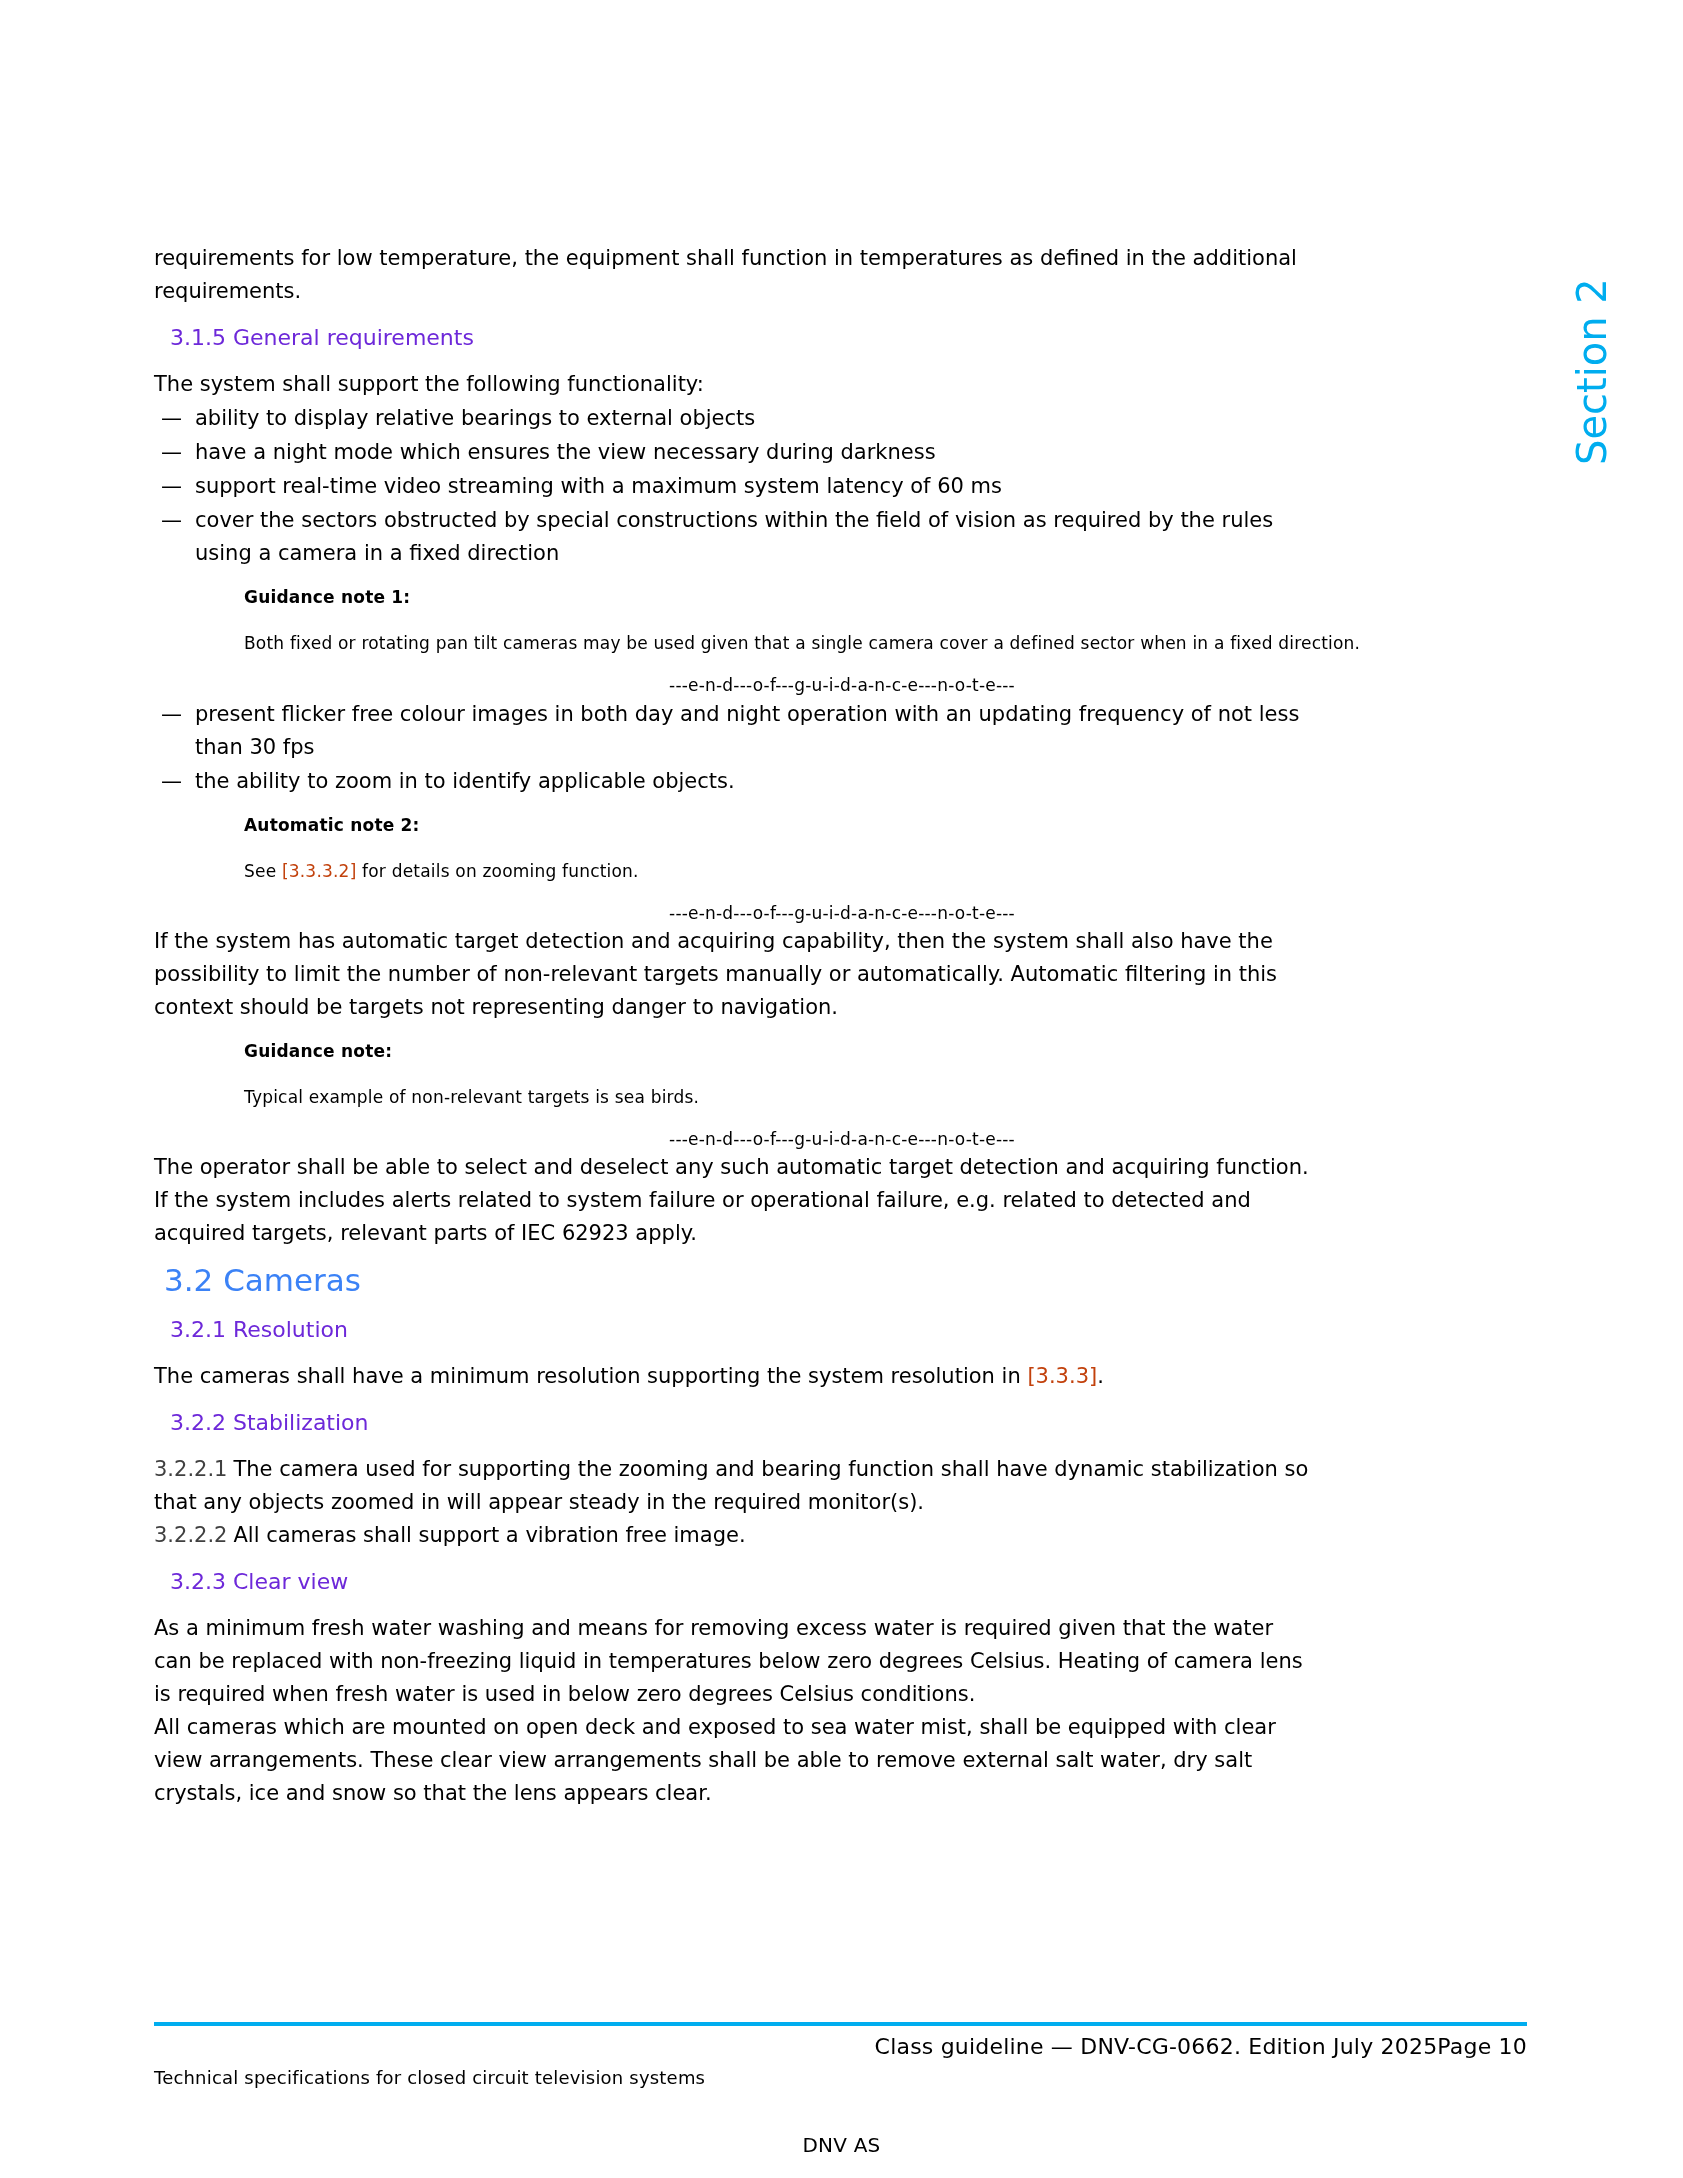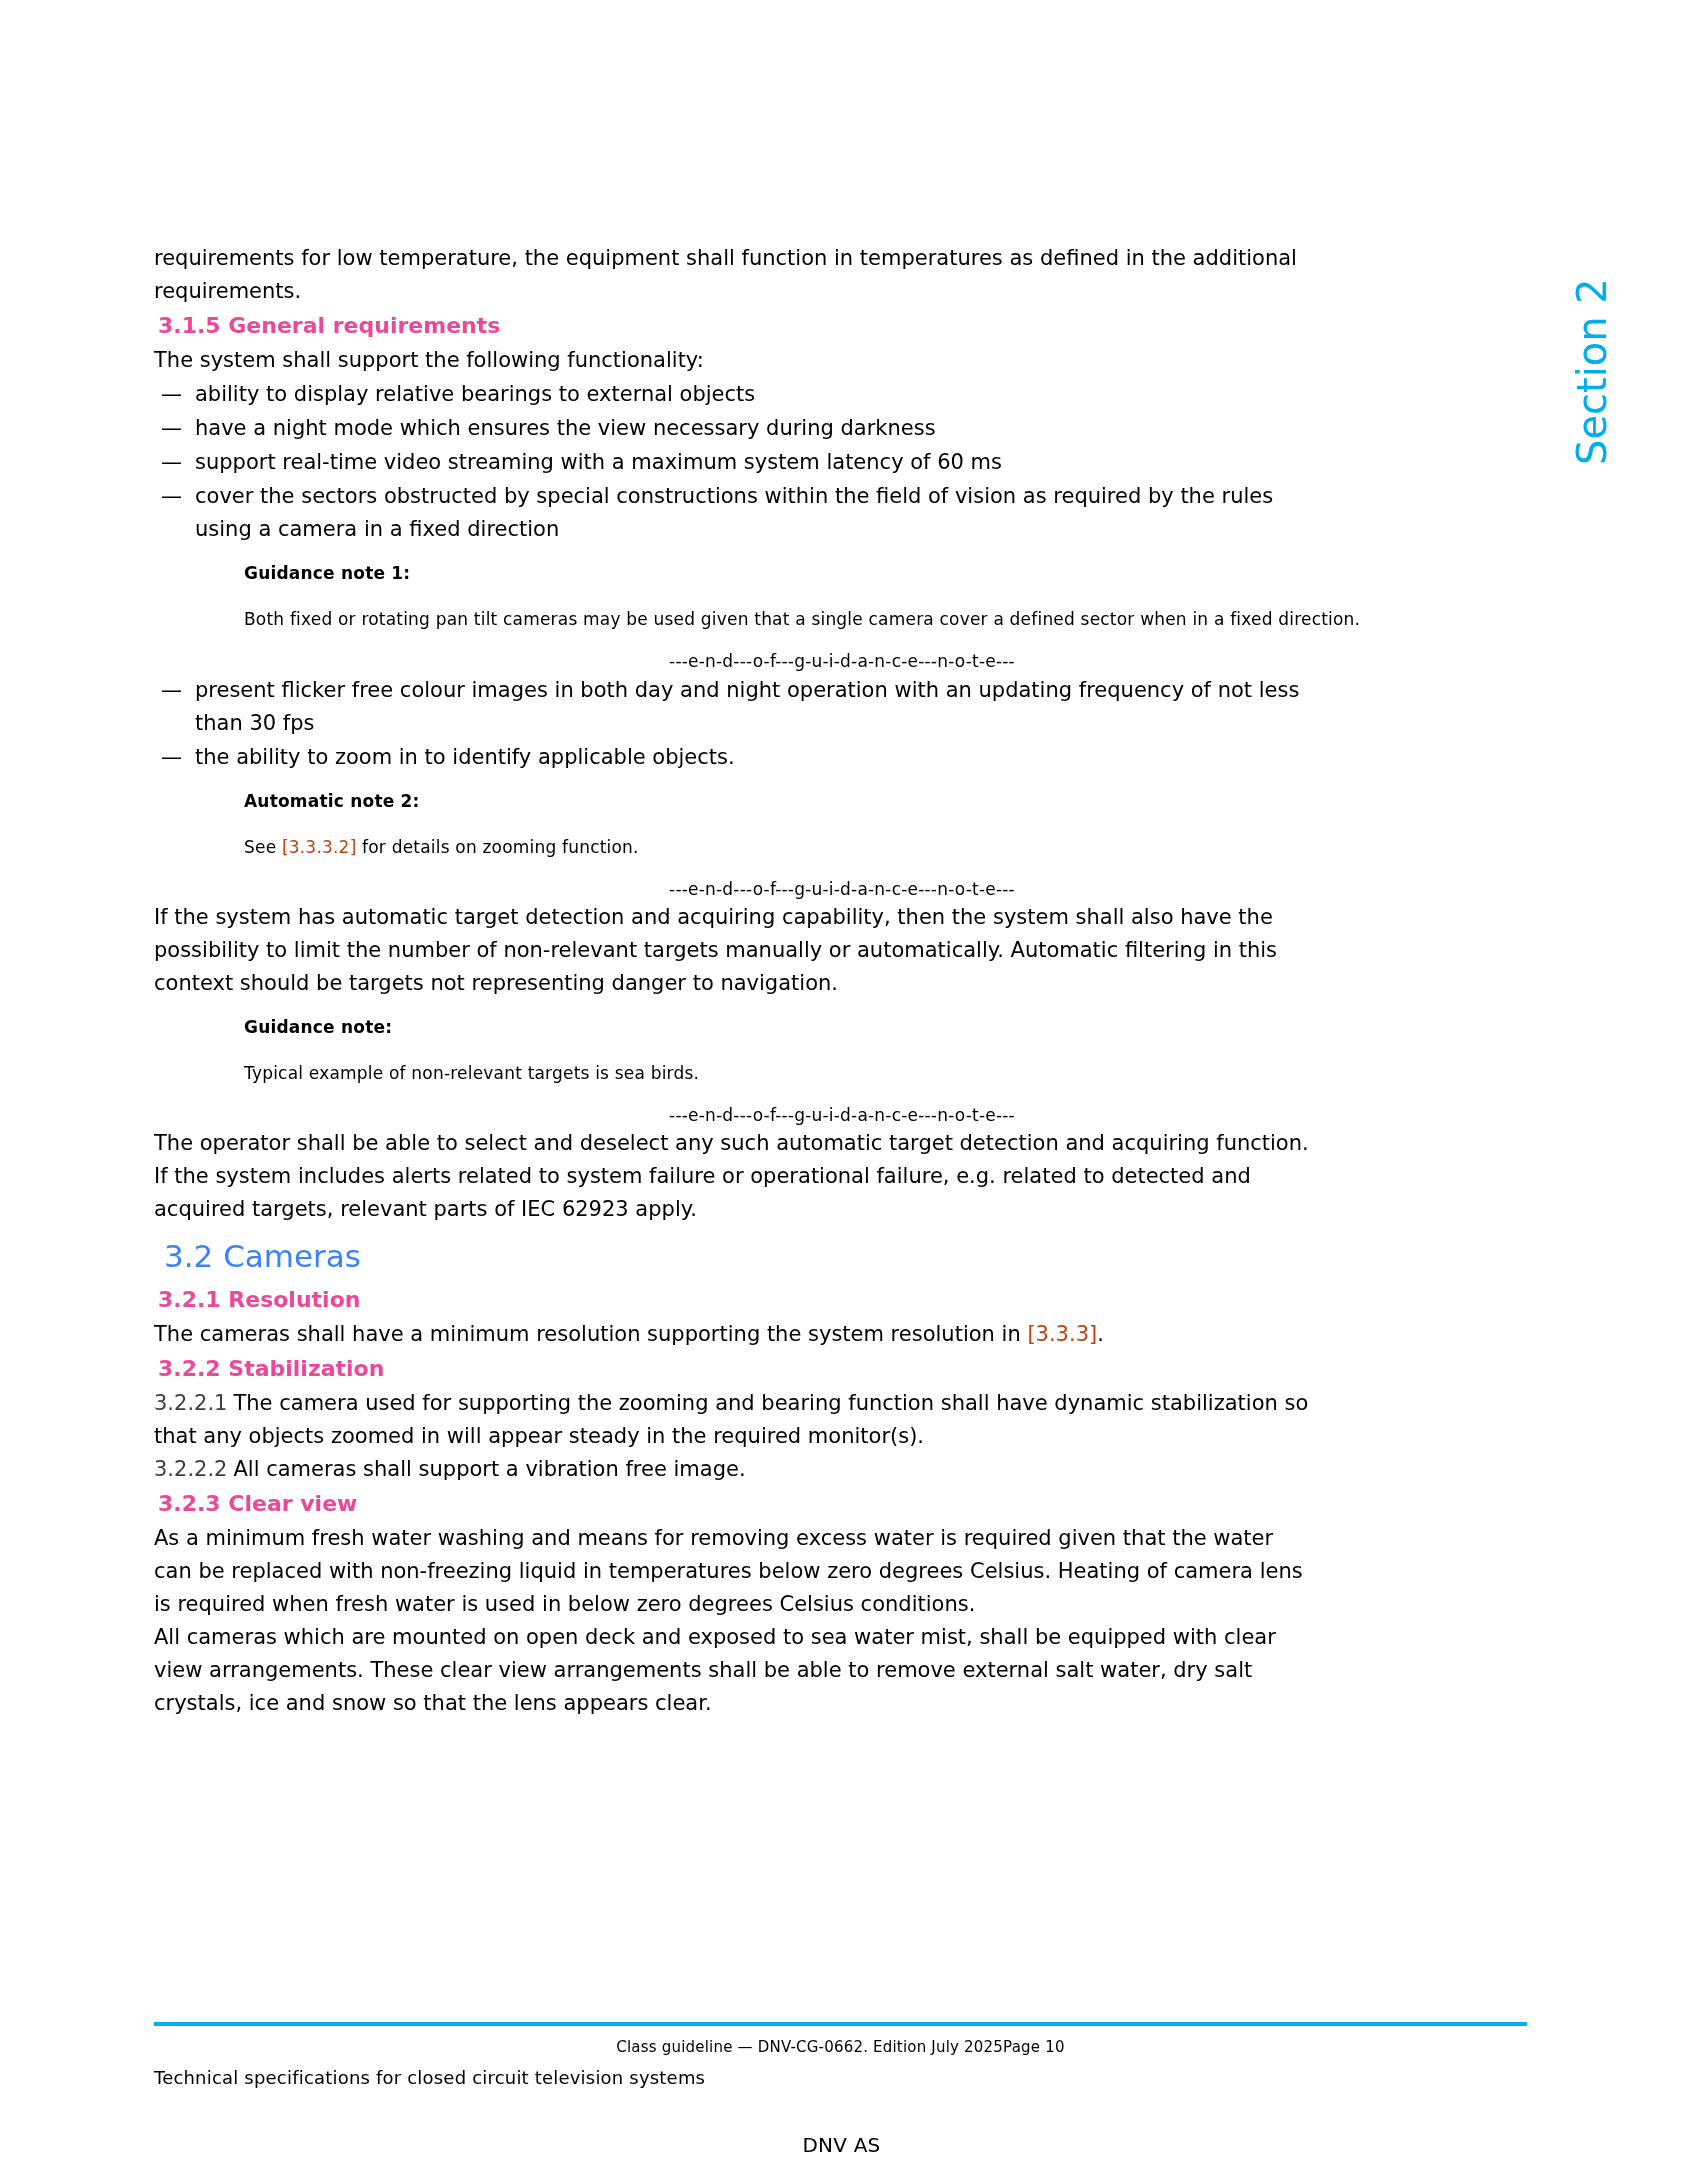--- a/index.html
+++ b/index.html
@@ -11,21 +11,21 @@
     color:#000;
     overflow:hidden;
   }
   .content{
     position:absolute;left:154px;top:242px;width:1376px;
     font-size:21px;line-height:33px;
   }
   .ml{white-space:pre-line;}
   p.body{margin:0;}
   h2.doc{margin:10px;font-size:31px;line-height:40px;font-weight:400;color:#3b82f6;}
-  h3.doc{margin:4px;font-size:22px;line-height:28px;font-weight:bold;color:#ec4899;}
+  h3.doc{margin:16px;font-size:22px;line-height:28px;font-weight:normal;color:#6d28d9;}
   .mt2{margin-top:2px}.mt4{margin-top:4px}.mt5{margin-top:5px}.mt6{margin-top:6px}
   .mt7{margin-top:7px}.mt8{margin-top:8px}.mt9{margin-top:9px}.mt12{margin-top:12px}.mt23{margin-top:23px}.mt26{margin-top:26px}.mt27{margin-top:27px}
   .mt28{margin-top:28px}.mt32{margin-top:32px}.mt44{margin-top:44px}
   ul.dashlist{list-style:none;margin:0;padding:0;}
   ul.dashlist li{display:flex;padding-left:7px;margin-top:1px;}
   ul.dashlist .dash{flex:none;width:34px;}
   .guidance{margin-top:14px;}
   .g-inner{margin-left:90px;}
   .g-title{font-size:17px;line-height:26px;font-weight:bold;letter-spacing:0.2px;}
   .g-body{margin-top:21px;font-size:17px;line-height:24px;letter-spacing:0.2px;}
@@ -33,22 +33,22 @@
   a.xref{color:#c2410c;text-decoration:none;}
   .num{color:#404040;margin-right:6px;}
   .section-tab{
     position:absolute;left:1569px;top:255px;height:210px;
     writing-mode:vertical-rl;transform:rotate(180deg);
     font-size:40px;color:#00ADEF;line-height:47px;
   }
   .footer-rule{position:absolute;left:154px;top:2022px;width:1373px;height:4px;background:#00ADEF;}
   .footer-row{
     position:absolute;left:154px;top:2034px;width:1373px;
-    display:flex;justify-content:center;
-    font-size:15px;line-height:26px;letter-spacing:0.2px;
+    display:flex;justify-content:flex-end;
+    font-size:22px;line-height:26px;letter-spacing:0.2px;
   }
   .footer-sub{
     position:absolute;left:154px;top:2065px;width:1373px;
     font-size:18px;line-height:26px;letter-spacing:0.2px;
   }
   .footer-pub{
     position:absolute;left:0;top:2131px;width:1683px;
     text-align:center;font-size:20px;line-height:28px;letter-spacing:0.2px;
   }
 </style>

